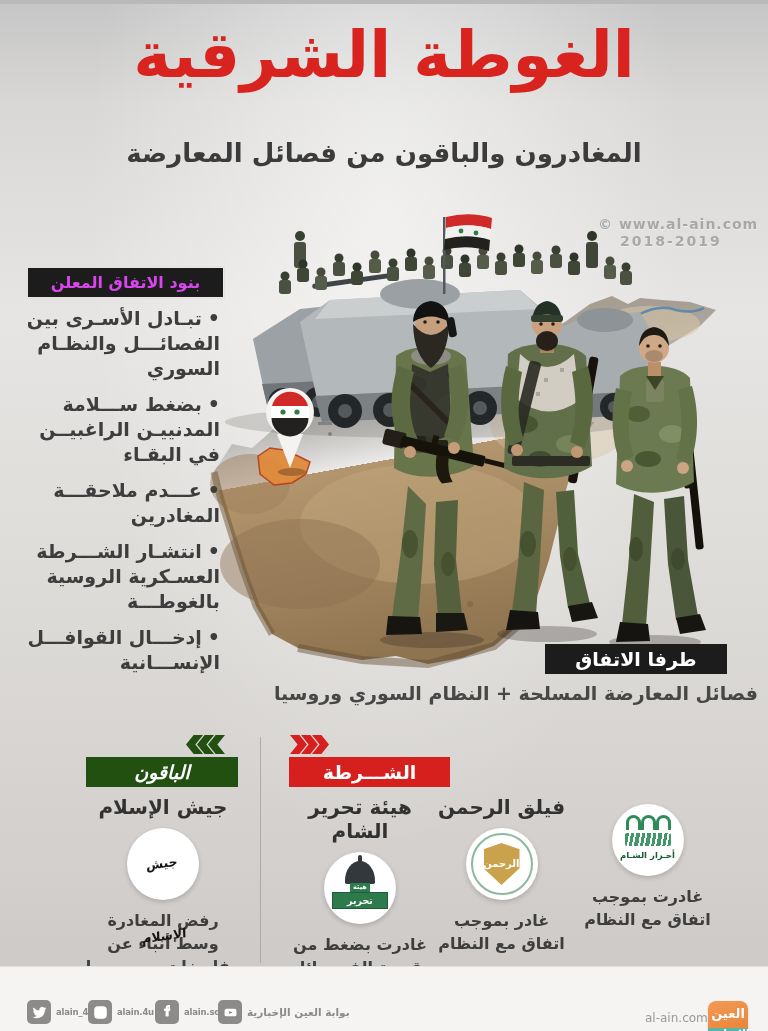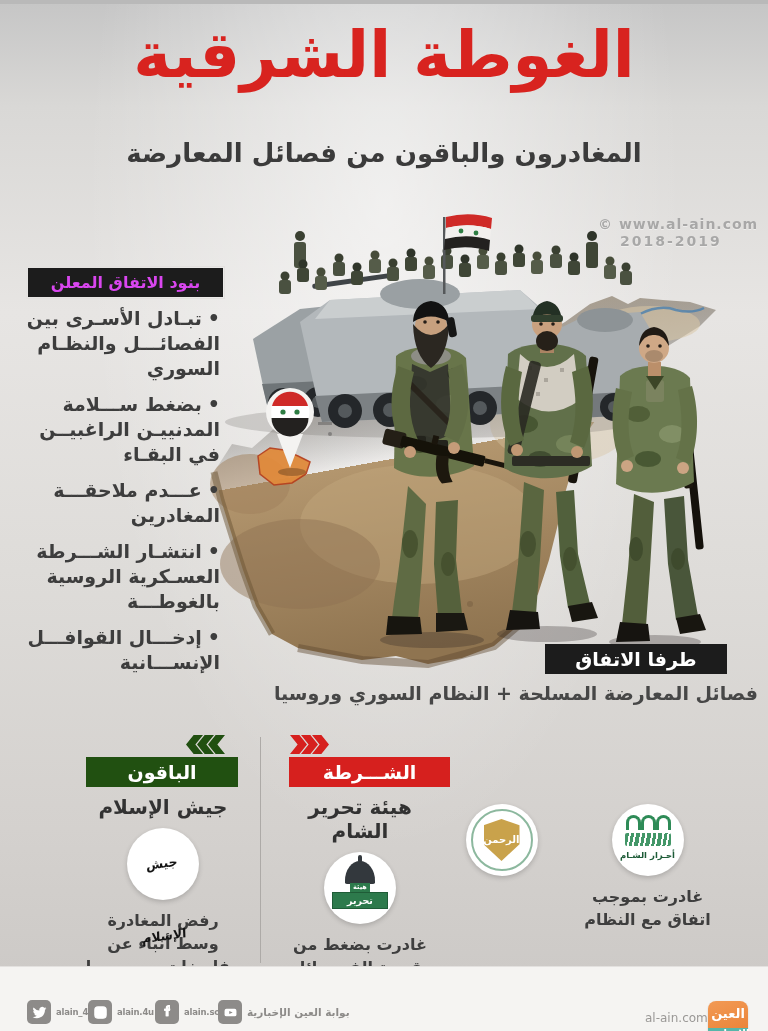--- a/index.html
+++ b/index.html
@@ -29,21 +29,21 @@
         direction:rtl;white-space:nowrap;z-index:2;}
   .divider{position:absolute;left:260px;top:733px;width:1px;height:226px;background:#adaaa7;z-index:2;}
   .chevs{position:absolute;top:731px;z-index:2;display:flex;}
   .chev{width:17px;height:19px;display:inline-block;}
   .chev.g{background:#215011;clip-path:polygon(100% 0,45% 0,0 50%,45% 100%,100% 100%,55% 50%);}
   .chev.g+.chev.g{margin-left:-6px;}
   .chev.r{background:#d6201e;clip-path:polygon(0 0,55% 0,100% 50%,55% 100%,0 100%,45% 50%);}
   .chev.r+.chev.r{margin-left:-6px;}
   .gbox{position:absolute;top:753px;height:30px;color:#fff;font-size:19px;font-weight:bold;
         text-align:center;line-height:30px;z-index:2;direction:rtl;}
-  .gbox.green{left:86px;width:152px;background:#215011;}
+  .gbox.green{left:86px;width:152px;background:#215011;font-style:italic;}
   .gbox.red{left:289px;width:161px;background:#d6201e;}
   .col{position:absolute;top:791px;text-align:center;z-index:2;direction:rtl;}
   .f-name{font-size:20px;font-weight:bold;color:#323232;}
   .f-logo{position:relative;width:72px;height:72px;border-radius:50%;background:#fff;margin:9px auto 0;
         box-shadow:0 2px 5px rgba(0,0,0,.18);}
   .f-desc{margin-top:9px;font-size:16px;font-weight:bold;color:#3e3e3e;line-height:23px;}
   .jtext{display:block;line-height:72px;font-size:12.5px;font-weight:bold;color:#141414;
         transform:rotate(-8deg) skewX(-6deg);}
   .hts-dome{position:absolute;left:21px;top:9px;width:30px;height:23px;background:#33383d;
         border-radius:50% 50% 8% 8% / 85% 85% 8% 8%;}
@@ -386,24 +386,26 @@
     <div class="f-logo">
       <span class="hts-finial"></span>
       <span class="hts-dome"></span>
       <span class="hts-tab">هيئة</span>
       <span class="hts-banner">تحرير الشام</span>
     </div>
     <div class="f-desc">غادرت بضغط من بقـــية الفصـــائل خلال صراع داخلي</div>
   </div>
 
   <div class="col" style="left:430px;width:143px">
+    <div class="f-name">فيلق الرحمن</div>
     <div class="f-logo">
       <span class="rah-ring"></span>
       <span class="rah-shield">الرحمن</span>
     </div>
+    <div class="f-desc">غادر بموجب اتفاق مع النظام</div>
   </div>
 
   <div class="col" style="left:576px;width:143px">
     <div class="f-logo">
       <span class="ahr-arches">
         <span class="arch" style="left:0"></span>
         <span class="arch" style="left:15px"></span>
         <span class="arch" style="left:30px"></span>
       </span>
       <span class="ahr-mid"></span>

